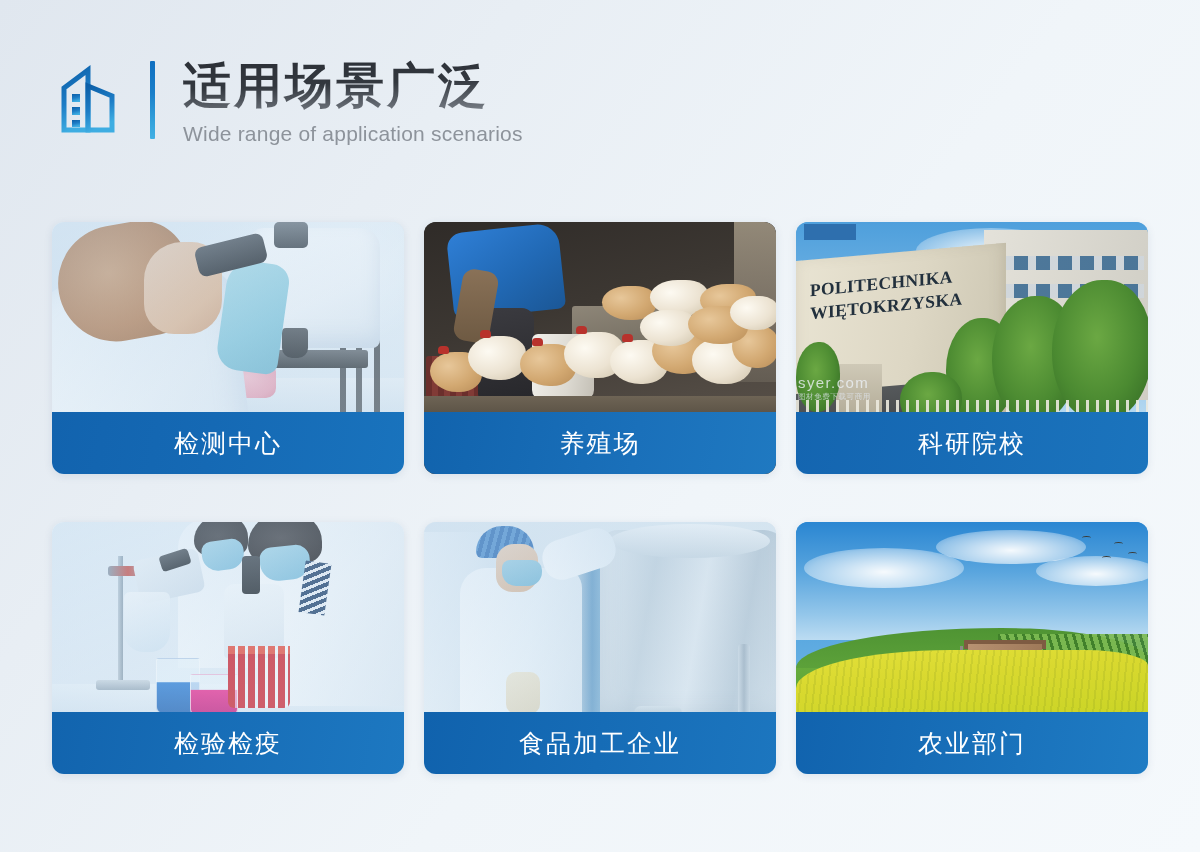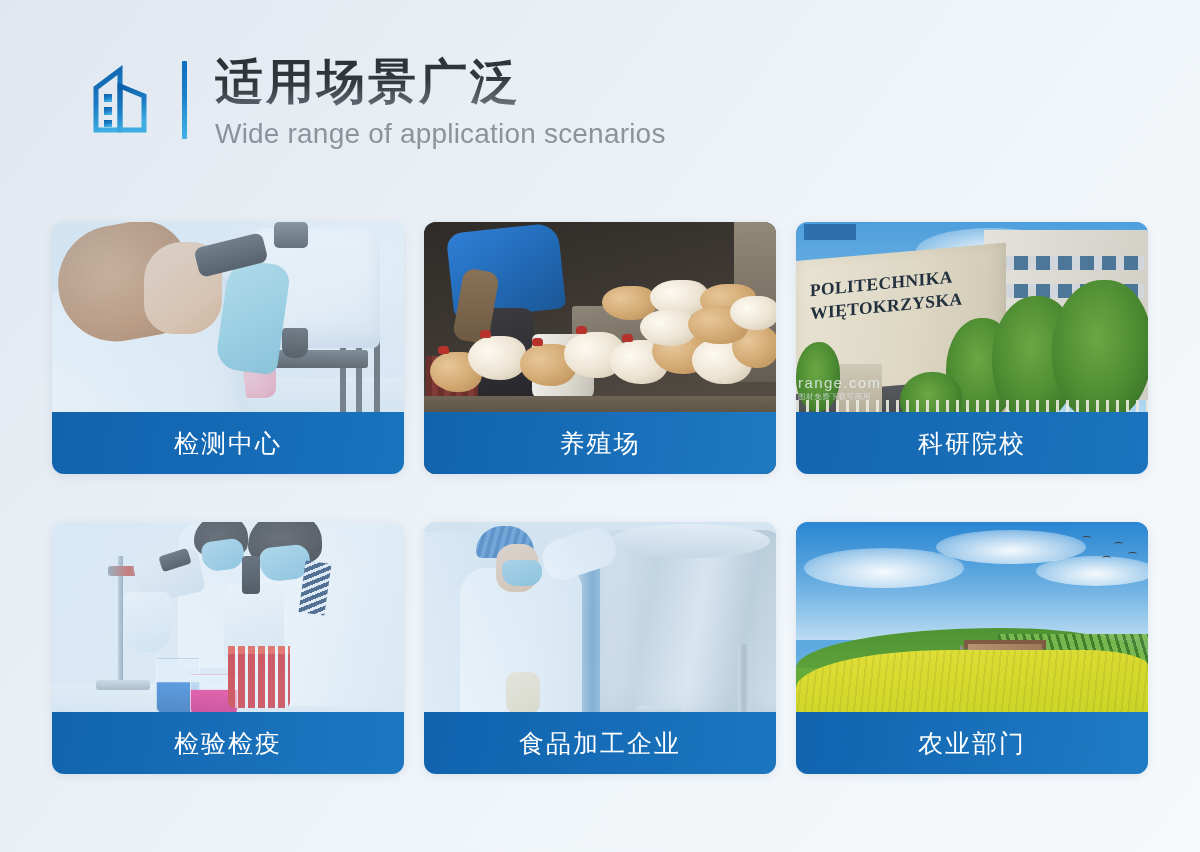--- a/index.html
+++ b/index.html
@@ -18,21 +18,21 @@
   }
 
   
   #header {
     position: absolute;
     left: 0; top: 0;
     width: 1200px;
     height: 200px;
     display: flex;
     align-items: center;
-    padding-left: 90px;
+    padding-left: 58px;
   }
 
   #building-icon {
     width: 72px;
     height: 76px;
     flex: 0 0 auto;
     margin-right: 20px;
   }
 
   #header-divider {
@@ -53,21 +53,21 @@
     letter-spacing: 3px;
     line-height: 1.18;
     background: linear-gradient(178deg, #2b2f36 0%, #33383f 46%, #6f757d 86%, #9aa0a8 100%);
     -webkit-background-clip: text;
     background-clip: text;
     color: transparent;
     -webkit-text-fill-color: transparent;
   }
 
   #page-subtitle {
-    font-size: 28px;
+    font-size: 21px;
     color: #8d939b;
     letter-spacing: 0.2px;
     margin-top: 7px;
     font-weight: 400;
   }
 
   
   #cards-grid {
     position: absolute;
     left: 52px;
@@ -781,21 +781,21 @@
         <div>POLITECHNIKA</div>
         <div>WIĘTOKRZYSKA</div>
       </div>
       <div class="tree" style="left:150px; top:96px;  width:70px;  height:104px;"></div>
       <div class="tree" style="left:196px; top:74px;  width:86px;  height:126px;"></div>
       <div class="tree" style="left:256px; top:58px;  width:100px; height:142px;"></div>
       <div class="tree" style="left:104px; top:150px; width:62px;  height:56px;"></div>
       <div class="tree" style="left:0px;   top:120px; width:44px;  height:70px;"></div>
       <div class="fence"></div>
       <div class="watermark">
-        <span>range.com</span>
+        <span>syer.com</span>
         <span class="sub">图材免费下载可商用</span>
       </div>
     </div>
     <div class="card-caption c3">科研院校</div>
   </div>
 
   <div class="card">
     <div class="card-photo tint-cool" id="photo-5">
       <div class="room5"></div>
       <div class="bench5"></div>

